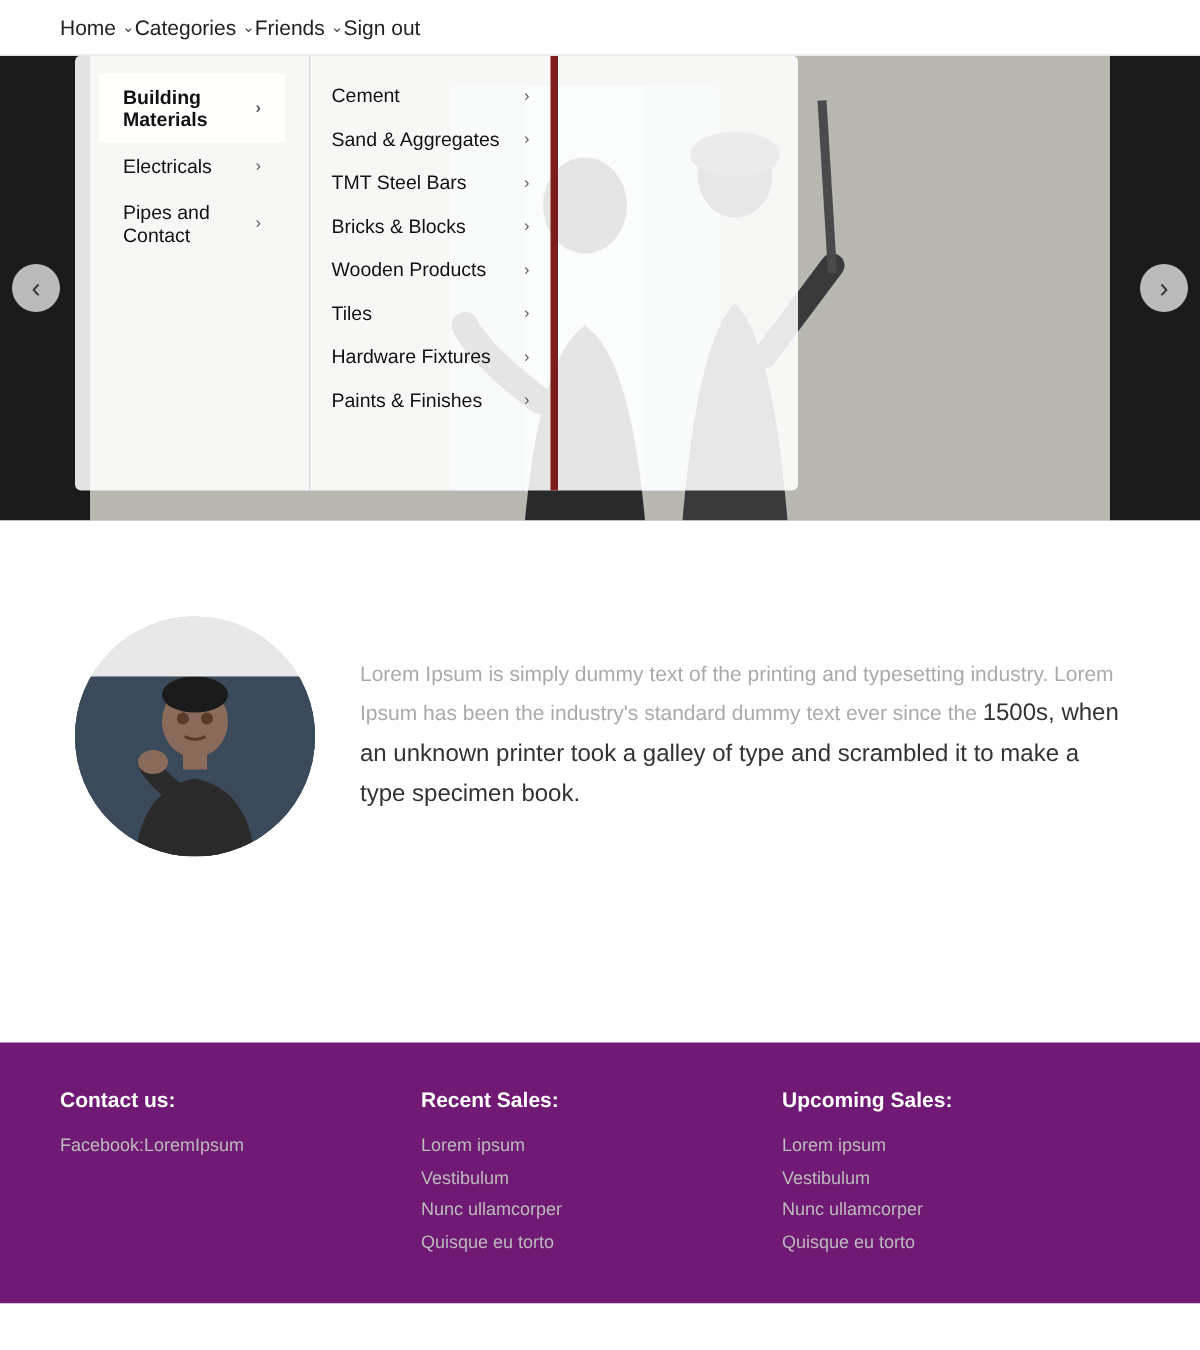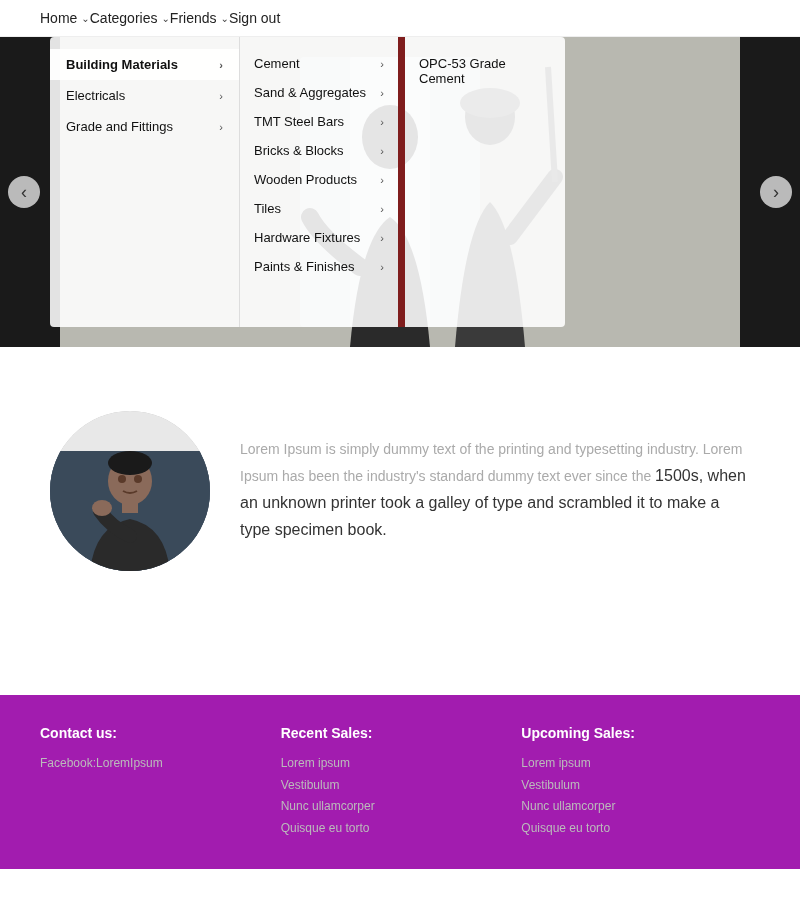--- a/index.html
+++ b/index.html
@@ -47,43 +47,43 @@
       position: absolute;
       top: 0; left: 50px;
       display: flex;
       z-index: 10;
       background: rgba(255,255,255,0.88);
       border-radius: 4px;
       min-height: 290px;
     }
 
     .col1 {
-      width: 190px;
-      padding: 12px 0;
+      width: 157px;
+      padding: 12px 16px;
       border-right: 1px solid #ddd;
     }
     .col1-item {
       display: flex;
       align-items: center;
       justify-content: space-between;
       padding: 8px 16px;
       font-size: 13px;
       color: #111;
       cursor: pointer;
     }
     .col1-item.active {
       background: rgba(255,255,255,0.9);
       font-weight: 600;
     }
     .arrow { font-size: 11px; color: #555; }
 
     .col2 {
       width: 165px;
       padding: 12px 0;
-      border-right: 7px solid #7f1d1d;
+      border-right: 5px solid #7f1d1d;
     }
     .col2-item {
       display: flex;
       align-items: center;
       justify-content: space-between;
       padding: 7px 14px;
       font-size: 13px;
       color: #111;
       cursor: pointer;
     }
@@ -162,21 +162,21 @@
       color: #999;
     }
     .lorem-text .bold-part {
       color: #333;
       font-size: 16px;
       font-weight: 500;
     }
 
     
     footer {
-      background: #a21caf;
+      background: #701a75;
       color: #ccc;
       margin-top: 60px;
       padding: 30px 40px;
       display: flex;
       gap: 2px;
     }
     .footer-col {
       flex: 1;
     }
     .footer-col h4 {
@@ -249,21 +249,21 @@
     <div class="col1">
       <div class="col1-item active">
         <span>Building Materials</span>
         <span class="arrow">›</span>
       </div>
       <div class="col1-item">
         <span>Electricals</span>
         <span class="arrow">›</span>
       </div>
       <div class="col1-item">
-        <span>Grade and Fittings</span>
+        <span>Pipes and Contact</span>
         <span class="arrow">›</span>
       </div>
     </div>
 
     <div class="col2">
       <div class="col2-item">
         <span>Cement</span>
         <span class="arrow">›</span>
       </div>
       <div class="col2-item">
@@ -290,23 +290,20 @@
         <span>Hardware Fixtures</span>
         <span class="arrow">›</span>
       </div>
       <div class="col2-item">
         <span>Paints &amp; Finishes</span>
         <span class="arrow">›</span>
       </div>
     </div>
 
     <div class="col3">
-      <div class="col3-item">
-        <span>OPC-53 Grade Cement</span>
-      </div>
     </div>
   </div>
 
   <button class="arrow-left">‹</button>
   <button class="arrow-right">›</button>
 </div>
 
 <div class="content-section">
   <div class="avatar-container">
     <div class="avatar-half-circle"></div>

